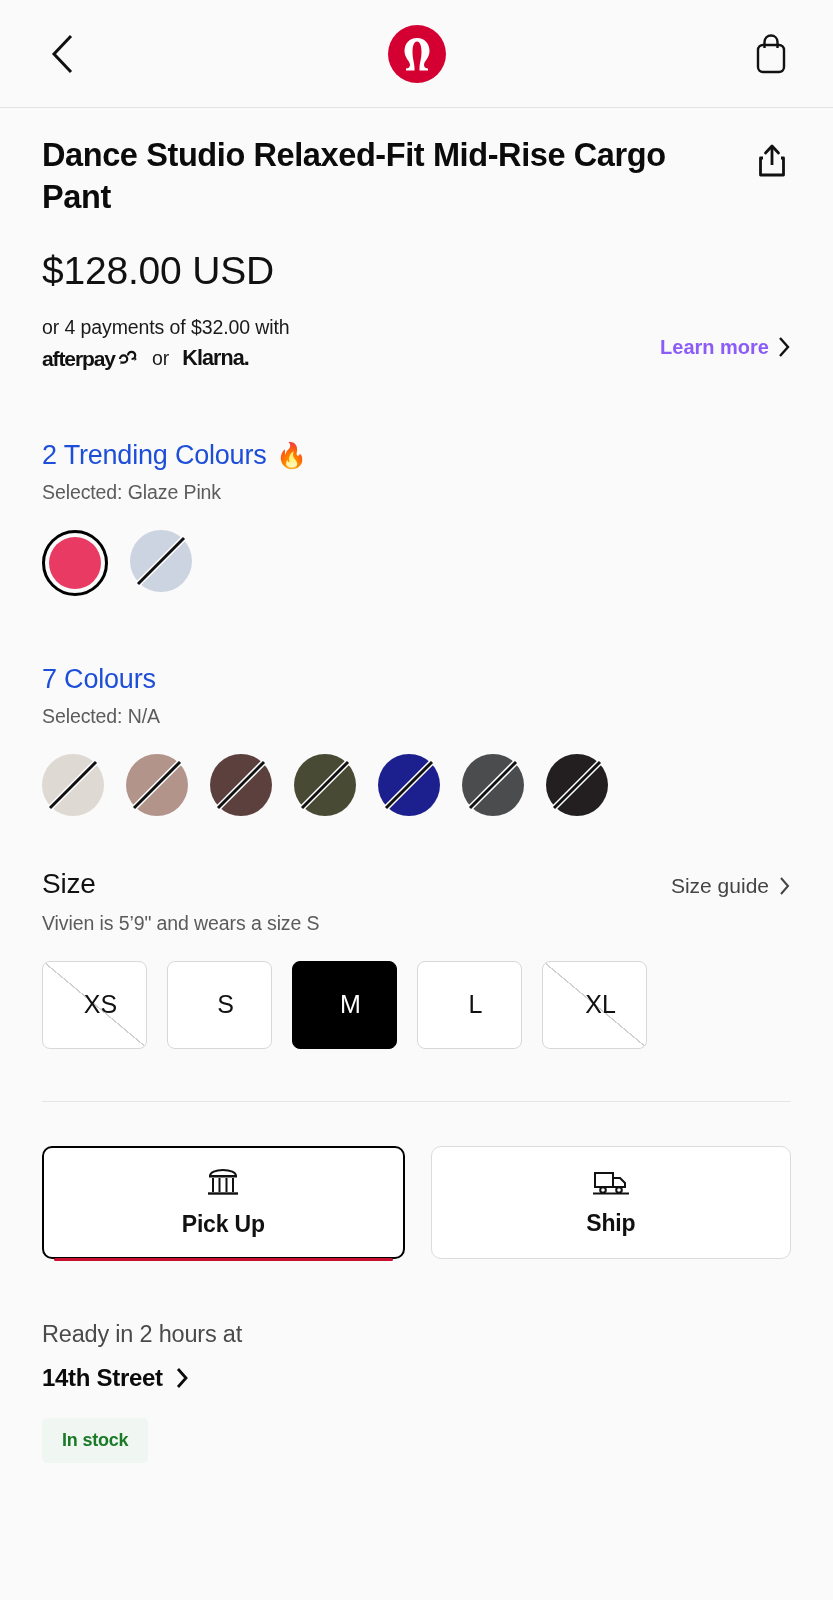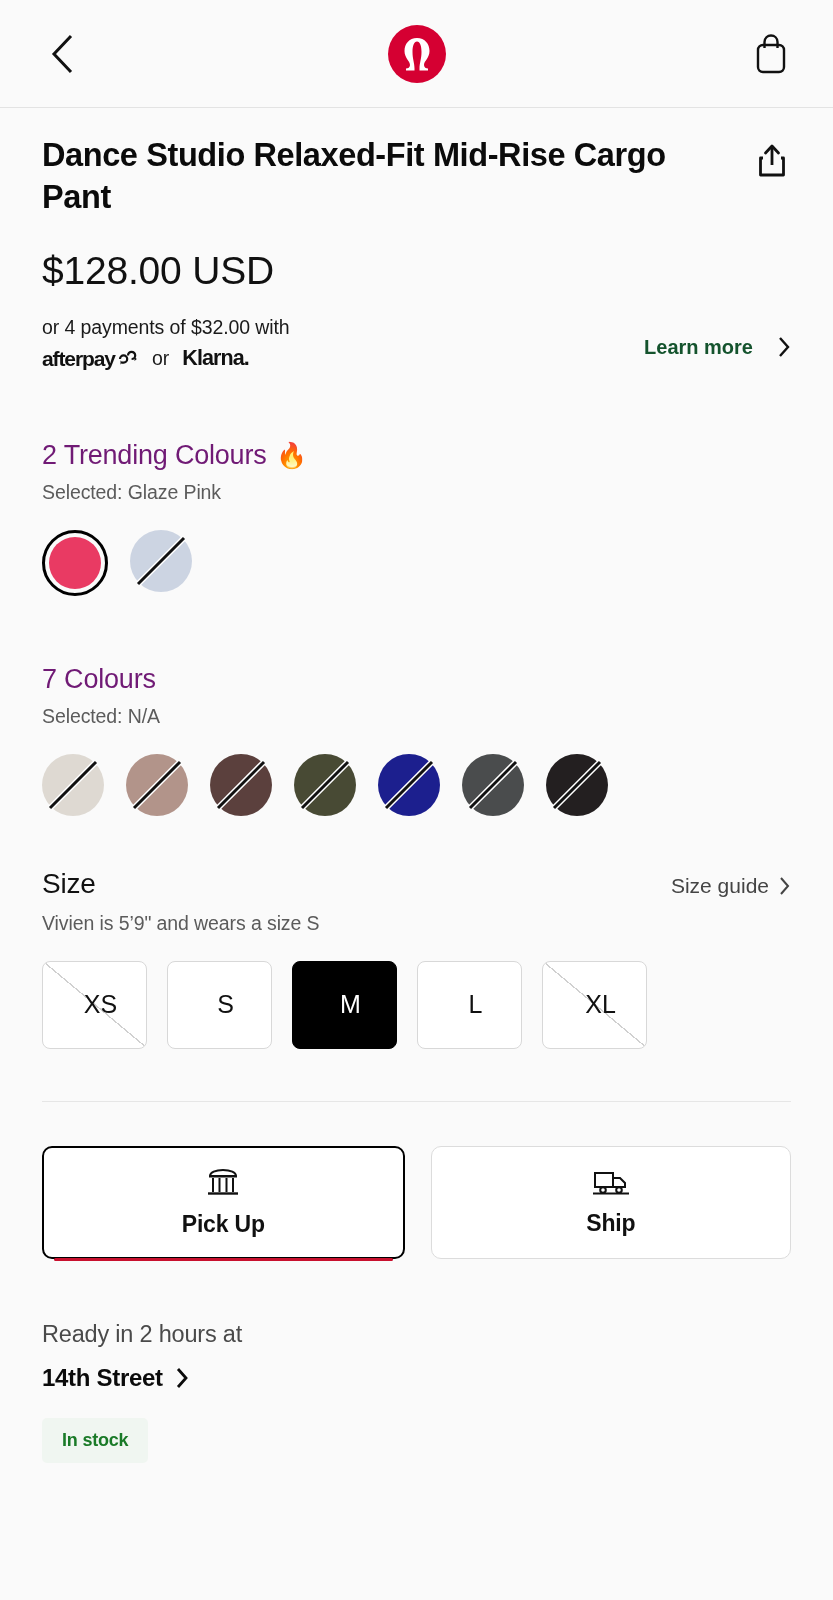--- a/index.html
+++ b/index.html
@@ -38,27 +38,27 @@
 
   .price { font-size: 39px; color: #111; margin-top: 30px; letter-spacing: -0.2px; }
   .afterpay-block { margin-top: 23px; position: relative; }
   .afterpay-line1 { font-size: 19.5px; color: #1a1a1a; letter-spacing: -0.1px; }
   .afterpay-line2 { display: flex; align-items: center; gap: 13px; margin-top: 7px; height: 26px; }
   .ap-logo { font-size: 21px; font-weight: 700; letter-spacing: -1.1px; color:#111; display:flex; align-items:center; gap:2px;}
   .ap-or { font-size: 19.5px; color: #1a1a1a; }
   .kl-logo { font-size: 21.5px; font-weight: 800; letter-spacing: -0.9px; color: #111; }
   .learn-more {
     position: absolute; right: 0; top: 20px;
-    font-size: 20px; font-weight: 700; color: #14532d;
-    display: flex; align-items: center; gap: 24px;
+    font-size: 20px; font-weight: 700; color: #8b5cf6;
+    display: flex; align-items: center; gap: 8px;
   }
 
   
   .section-gap { height: 68px; }
-  .sec-head { font-size: 27px; color: #701a75; display: flex; align-items: center; gap: 10px; letter-spacing: -0.2px; }
+  .sec-head { font-size: 27px; color: #1d4ed8; display: flex; align-items: center; gap: 10px; letter-spacing: -0.2px; }
   .sec-emoji { font-size: 25px; }
   .sec-sub { font-size: 19.5px; color: #5b5b5b; margin-top: 10px; letter-spacing: -0.1px; }
 
   .swatch-row { display: flex; gap: 22px; margin-top: 26px; }
   .swatch {
     width: 62px; height: 62px; border-radius: 50%;
     position: relative; flex: 0 0 auto;
   }
   .swatch .disc { width: 100%; height: 100%; border-radius: 50%; }
   .swatch.selected { width: 66px; height: 66px; border: 3px solid #000; padding: 4px; }

